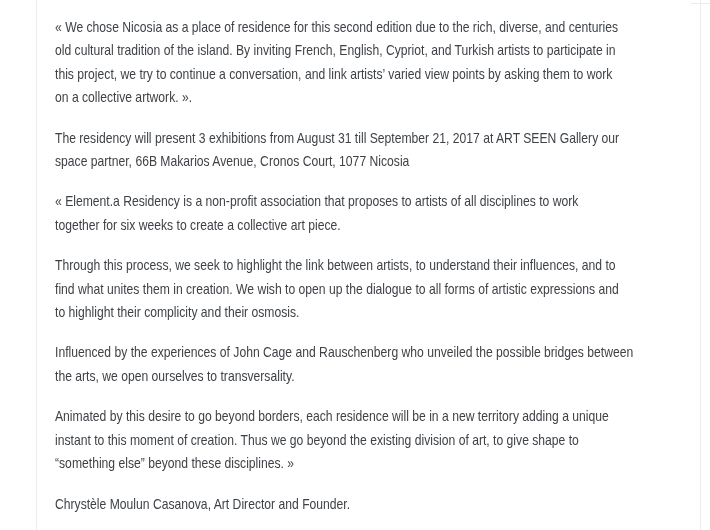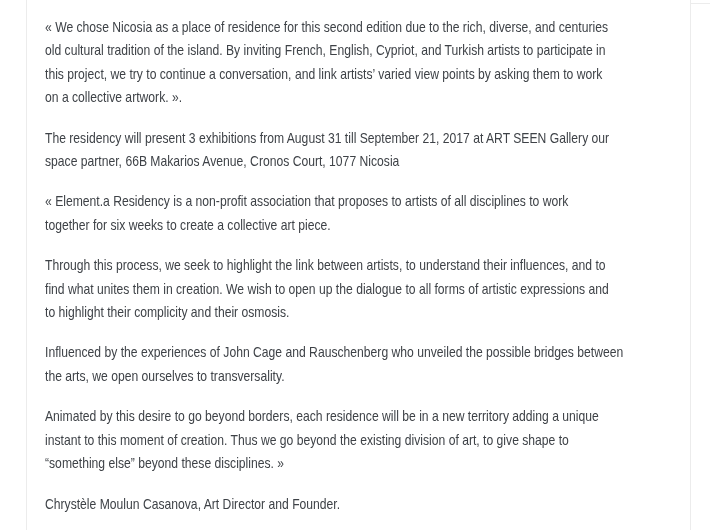--- a/index.html
+++ b/index.html
@@ -19,21 +19,21 @@
     font-family: "Liberation Sans", "DejaVu Sans", sans-serif;
     position: relative;
   }
   .page {
     position: absolute;
     inset: 0;
     background: var(--bg);
   }
   .content-column {
     position: absolute;
-    left: 26px;
+    left: 36px;
     top: 0;
     width: 665px;
     height: 530px;
     box-sizing: border-box;
     border-left: 1px solid var(--border);
     border-right: 1px solid var(--border);
     background: var(--bg);
   }
   .top-right-divider {
     position: absolute;

